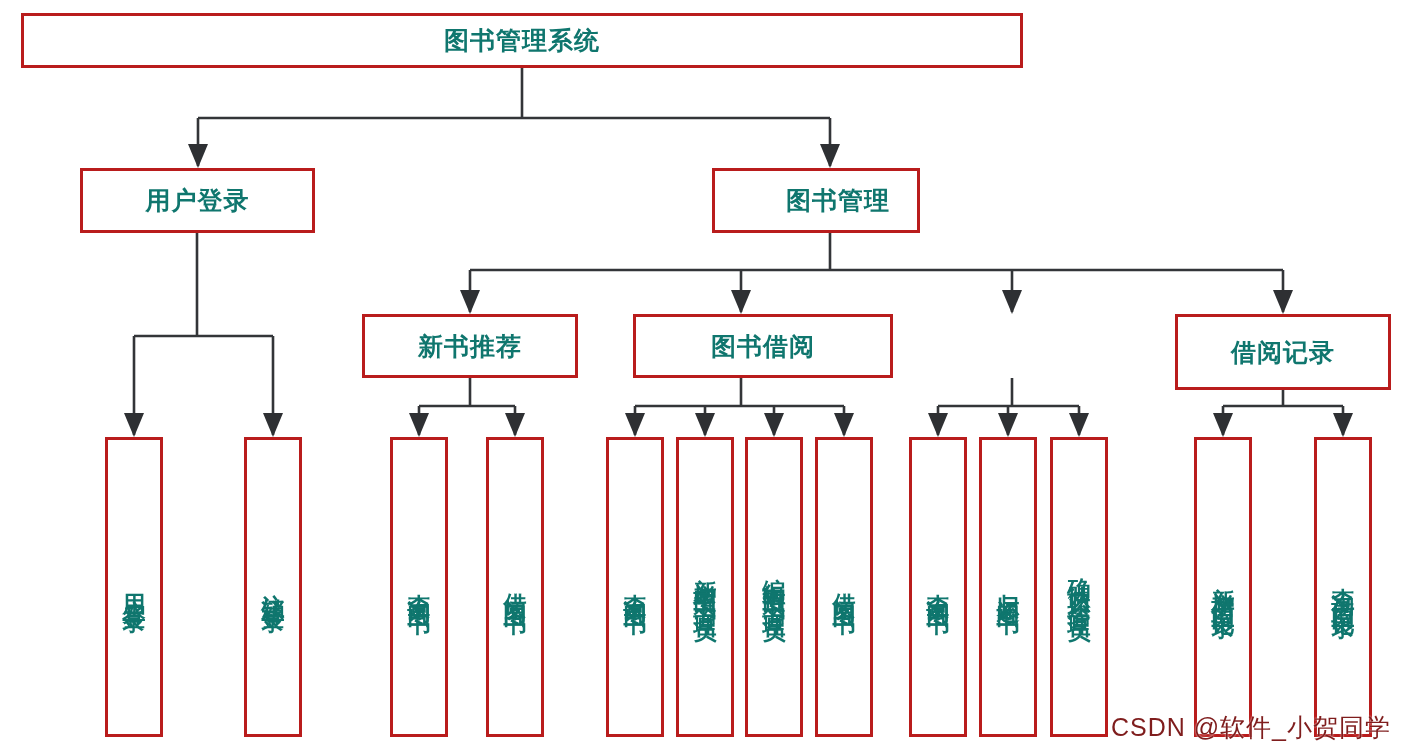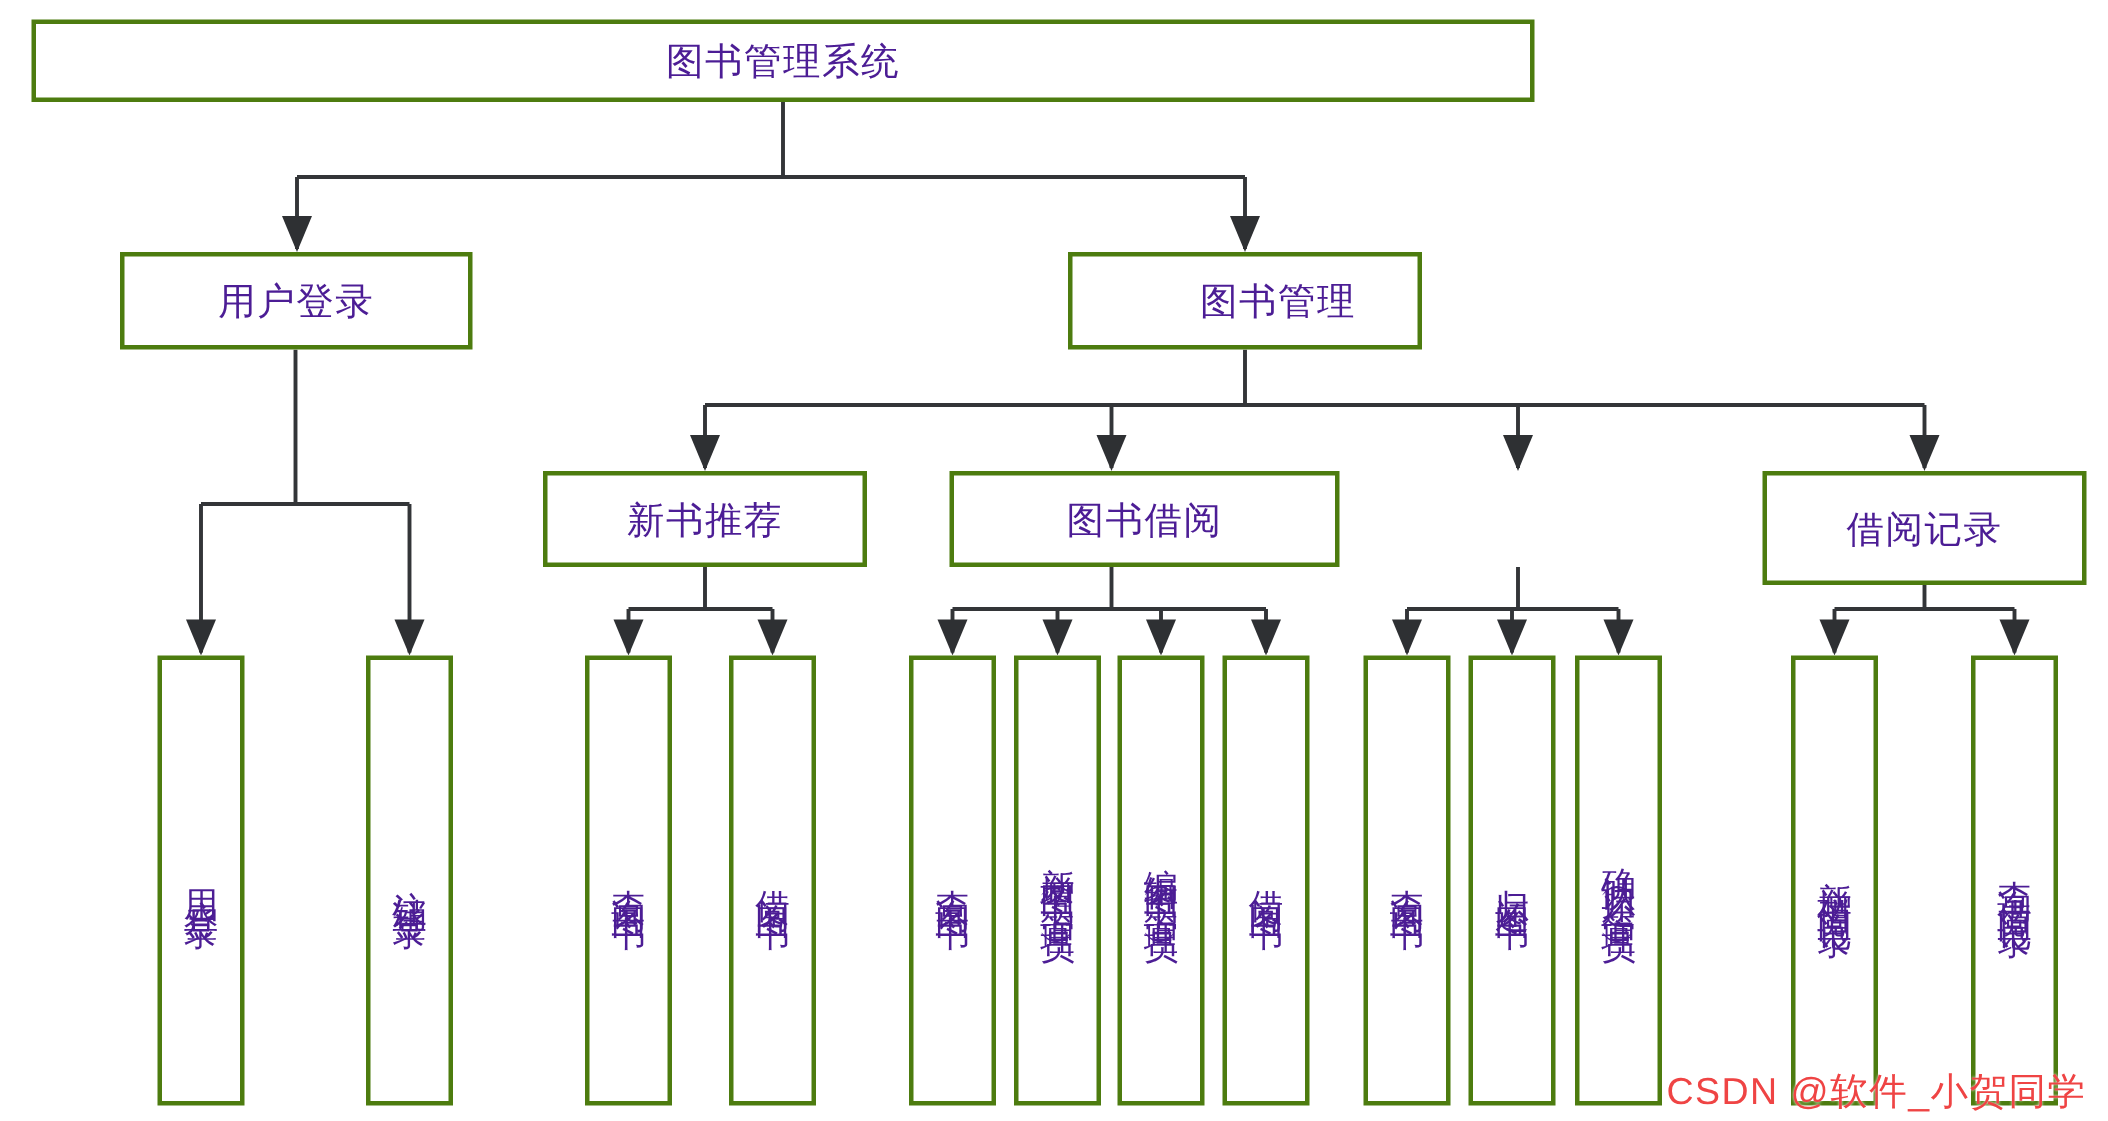--- a/index.html
+++ b/index.html
@@ -22,46 +22,47 @@
     stroke-width: 2.6;
   }
   .connectors polygon {
     fill: #2e3033;
     stroke: none;
   }
   .box {
     position: absolute;
     box-sizing: border-box;
     background: #ffffff;
-    border: 3px solid #4d7c0f;
-    color: #4c1d95;
+    border: 3px solid #b91c1c;
+    color: #0f766e;
     display: flex;
     align-items: center;
     justify-content: center;
     text-align: center;
+    font-weight: bold;
   }
   .hbox {
     font-size: 25px;
     letter-spacing: 1px;
     white-space: nowrap;
   }
   .vbox {
     writing-mode: vertical-rl;
     text-orientation: mixed;
     font-size: 23px;
     letter-spacing: 6px;
     line-height: 1;
   }
   .watermark {
     position: absolute;
     right: 14px;
     bottom: 3px;
     font-size: 25px;
     letter-spacing: 1px;
-    color: #ef4444;
+    color: #7f1d1d;
     text-shadow: 0 0 2px #ffffff;
     z-index: 10;
     white-space: nowrap;
   }
 </style>
 </head>
 <body>
 
 <div class="canvas">
 
@@ -104,21 +105,21 @@
     <g>
       <path d="M1283,378 V406 M1223,406 H1343 M1223,406 V435 M1343,406 V435"></path>
       <polygon points="1213,413 1233,413 1223,437"></polygon>
       <polygon points="1333,413 1353,413 1343,437"></polygon>
     </g>
   </svg>
 
   <div class="box hbox" style="left:21px; top:13px; width:1002px; height:55px;">图书管理系统</div>
 
   <div class="box hbox" style="left:80px; top:168px; width:235px; height:65px;">用户登录</div>
-  <div class="box hbox" style="left:712px; top:168px; width:236px; height:65px;padding-left:44px;">图书管理</div>
+  <div class="box hbox" style="left:712px; top:168px; width:208px; height:65px;padding-left:44px;">图书管理</div>
 
   <div class="box hbox" style="left:362px; top:314px; width:216px; height:64px;">新书推荐</div>
   <div class="box hbox" style="left:633px; top:314px; width:260px; height:64px;">图书借阅</div>
   <div class="box hbox" style="left:1175px; top:314px; width:216px; height:76px;">借阅记录</div>
 
   <div class="box vbox" style="left:105px; top:437px; width:58px; height:300px;">用户登录</div>
   <div class="box vbox" style="left:244px; top:437px; width:58px; height:300px;">注销登录</div>
 
   <div class="box vbox" style="left:390px; top:437px; width:58px; height:300px;">查询图书</div>
   <div class="box vbox" style="left:486px; top:437px; width:58px; height:300px;">借阅图书</div>

